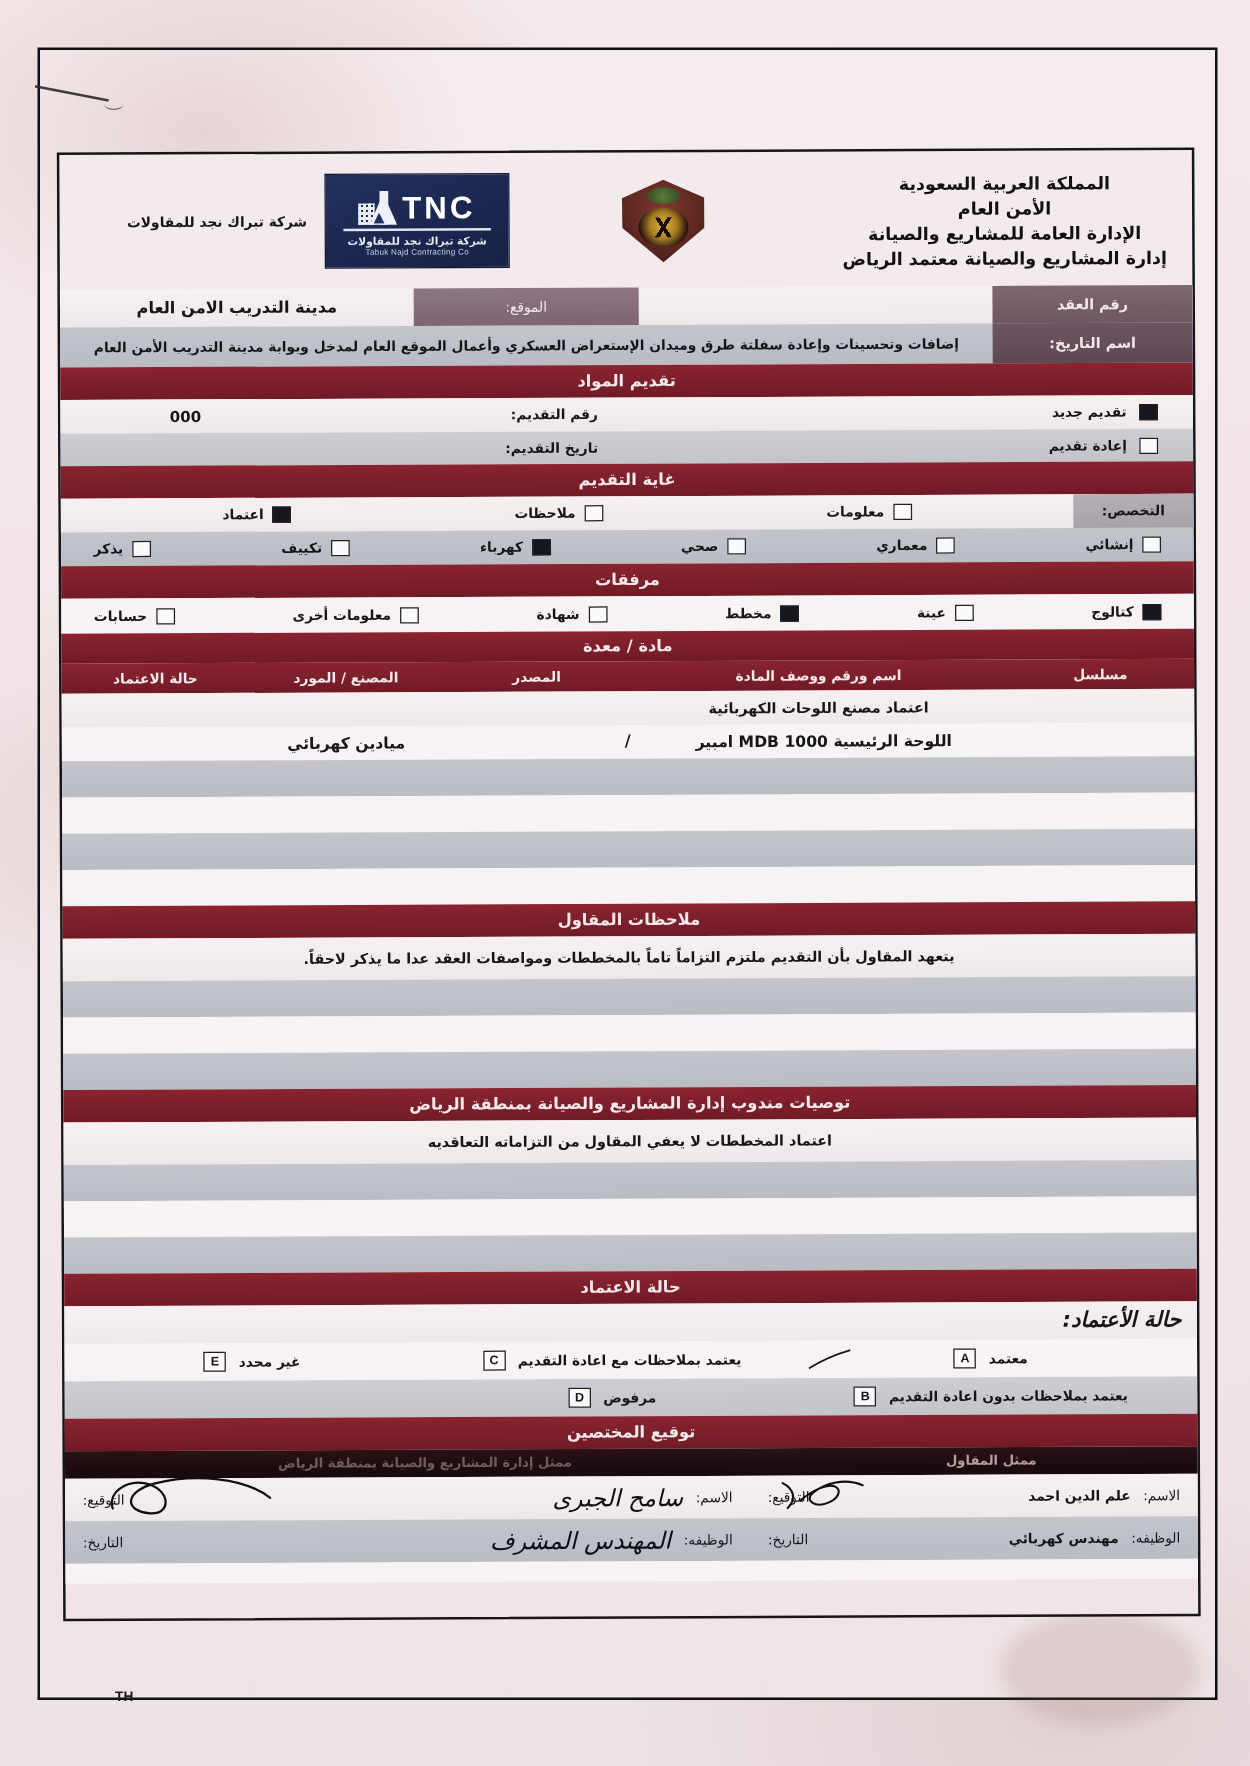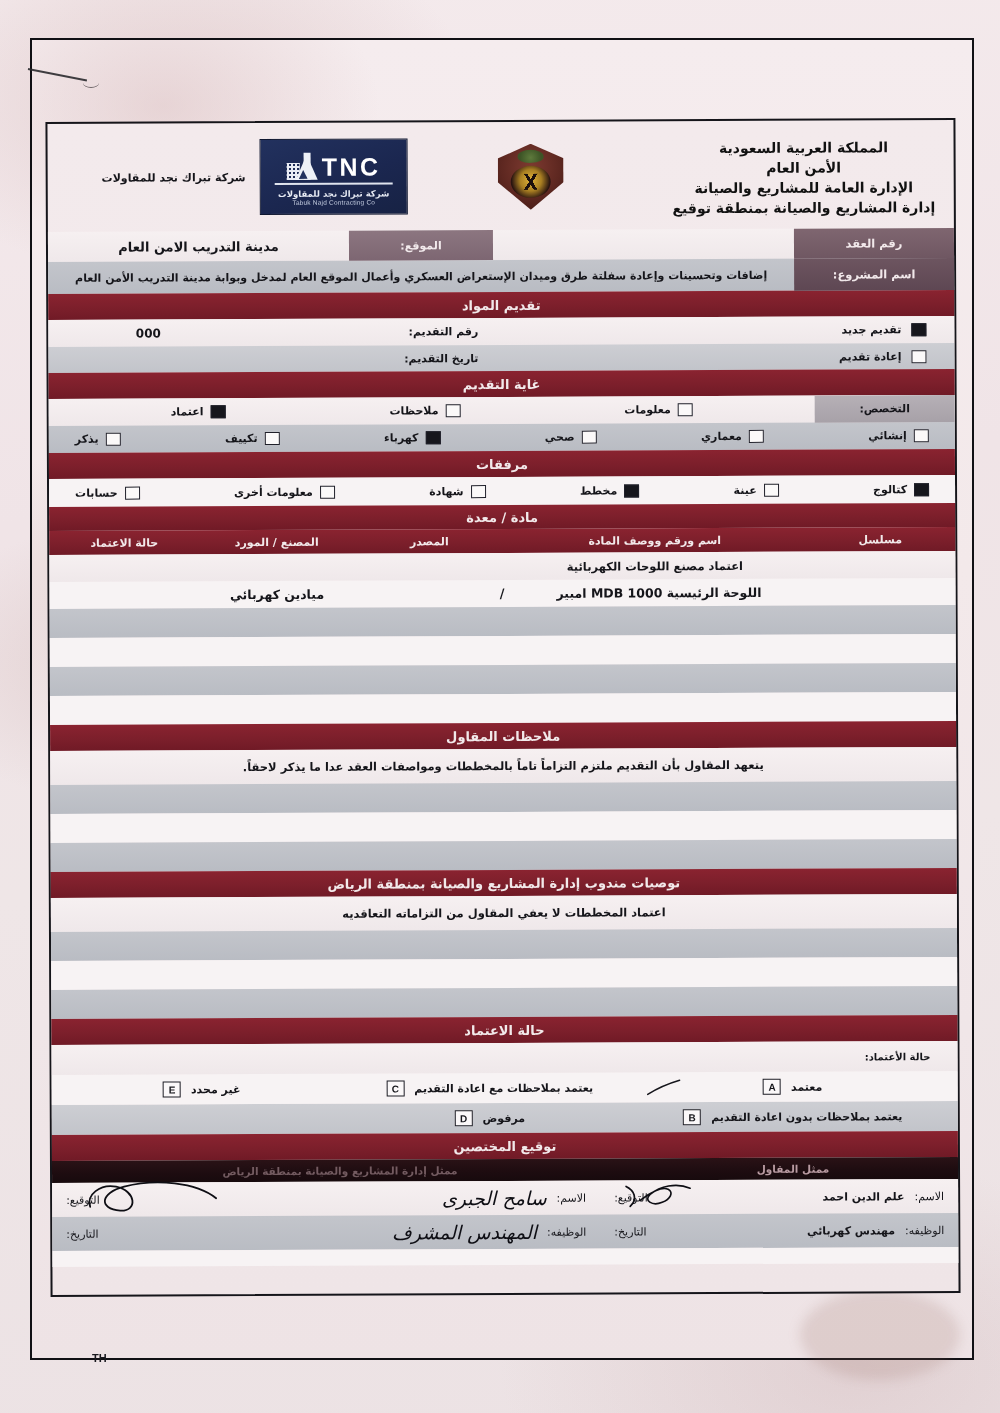--- a/index.html
+++ b/index.html
@@ -115,21 +115,21 @@
   #tnc-ar{color:#e6eaf3;font-size:8.5px;font-weight:bold;direction:rtl;}
   #tnc-en{color:#c4cde0;font-size:6.5px;letter-spacing:.2px;font-family:"Liberation Sans",sans-serif;}
   #tnc-caption{font-size:11px;font-weight:bold;color:#15151a;white-space:nowrap;}
 
   
   .kv-row{display:flex;height:30px;align-items:stretch;}
   .kv-label{width:160px;display:flex;align-items:center;justify-content:center;font-weight:bold;font-size:11.5px;}
   .kv-lab-dark{background:linear-gradient(180deg,#7f6670 0%,#6f5762 100%);color:#f1e8ea;}
   .kv-lab-dark2{background:linear-gradient(180deg,#6d5560 0%,#5e4753 100%);color:#f1e8ea;}
   .kv-val{flex:1;display:flex;align-items:center;justify-content:center;font-weight:bold;font-size:11px;}
-  .site-box{width:144px;display:flex;align-items:center;justify-content:center;font-weight:bold;
+  .site-box{width:180px;display:flex;align-items:center;justify-content:center;font-weight:normal;
             background:linear-gradient(180deg,#8c7680 0%,#7d6672 100%);color:#f2eaec;height:100%;}
   .site-name{flex:1;display:flex;align-items:center;justify-content:center;font-weight:bold;font-size:13px;}
 
   .sec-title{height:26px;font-size:13px;}
 
   .chk{
     display:inline-block;width:15px;height:13px;border:1.3px solid #20202a;
     background:#fbf9f9;vertical-align:middle;box-sizing:border-box;
   }
   .chk.on{background:#16161c;}
@@ -137,21 +137,21 @@
 
   .tbl-head{display:flex;height:24px;}
   .tbl-head > div{display:flex;align-items:center;justify-content:center;font-weight:bold;font-size:11px;}
   .c-seq{width:150px;} .c-desc{flex:1;} .c-src{width:150px;} .c-mfr{width:155px;} .c-stat{width:150px;}
   .tbl-row{display:flex;height:27px;}
   .tbl-row > div{display:flex;align-items:center;justify-content:center;font-size:11.5px;font-weight:bold;}
 
   .note-line{height:34px;display:flex;align-items:center;justify-content:center;font-size:11.5px;font-weight:bold;}
   .blank{height:29px;}
 
-  .status-label{width:120px;display:flex;align-items:center;justify-content:center;font-weight:bold;font-size:10px;}
+  .status-label{width:120px;display:flex;align-items:center;justify-content:center;font-weight:bold;font-size:17px;font-style:italic;}
   .opt-box{width:18px;height:16px;border:1.4px solid #1c1c24;background:#fbf8f9;
            display:flex;align-items:center;justify-content:center;font-size:10px;font-weight:bold;
            font-family:"Liberation Sans",sans-serif;color:#15151a;box-sizing:border-box;}
 
   .sig-dark{height:22px;background:linear-gradient(180deg,#2a1216 0%,#1d0c10 60%,#170a0d 100%);
             color:#b99ba2;display:flex;align-items:center;font-size:10.5px;font-weight:bold;}
   .sig-half{flex:1;display:flex;align-items:center;padding:0 14px;gap:10px;position:relative;}
 
   .ink{font-family:"DejaVu Serif",serif;font-style:italic;color:#0e0e14;font-size:19px;}
   svg.scribble{position:absolute;pointer-events:none;}
@@ -174,21 +174,21 @@
   <div class="smudge" style="left:70px;top:640px;width:60px;height:90px;"></div>
   <div class="smudge" style="left:800px;top:1290px;width:160px;height:90px;"></div>
 
   <div id="form-sheet">
 
     <div id="hdr">
       <div id="hdr-right">
         <div>المملكة العربية السعودية</div>
         <div>الأمن العام</div>
         <div>الإدارة العامة للمشاريع والصيانة</div>
-        <div>إدارة المشاريع والصيانة بمنطقة توقيع</div>
+        <div>إدارة المشاريع والصيانة معتمد الرياض</div>
       </div>
 
       <div id="hdr-mid">
         <div class="emblem">
           <div class="shield"></div>
             <div class="palm"></div>
             <div class="disc"></div>
             <div class="swords"></div>
         </div>
       </div>
@@ -213,21 +213,21 @@
     </div>
 
     <div class="kv-row rowlight">
       <div class="kv-label kv-lab-dark">رقم العقد</div>
       <div class="kv-val"></div>
       <div class="site-box">الموقع:</div>
       <div class="site-name">مدينة التدريب الامن العام</div>
     </div>
 
     <div class="kv-row rowgray" style="height:32px;">
-      <div class="kv-label kv-lab-dark2">اسم المشروع:</div>
+      <div class="kv-label kv-lab-dark2">اسم التاريخ:</div>
       <div class="kv-val" style="font-size:11px;padding:0 10px;">إضافات وتحسينات وإعادة سفلتة طرق وميدان الإستعراض العسكري وأعمال الموقع العام لمدخل وبوابة مدينة التدريب الأمن العام</div>
     </div>
 
     <div class="band maroon sec-title">تقديم المواد</div>
 
     <div class="kv-row rowlight" style="height:27px;">
       <div style="width:300px;display:flex;align-items:center;gap:10px;padding-right:28px;">
         <span class="chk on"></span>
         <span style="font-weight:bold;">تقديم جديد</span>
       </div>
@@ -242,21 +242,21 @@
         <span style="font-weight:bold;">إعادة تقديم</span>
       </div>
       <div style="flex:1;"></div>
       <div style="width:230px;display:flex;align-items:center;justify-content:flex-start;font-weight:bold;">تاريخ التقديم:</div>
       <div style="width:200px;"></div>
     </div>
 
     <div class="band maroon sec-title">غاية التقديم</div>
 
     <div class="kv-row rowlight" style="height:27px;">
-      <div style="width:140px;display:flex;align-items:center;justify-content:center;font-weight:bold;
+      <div style="width:96px;display:flex;align-items:center;justify-content:center;font-weight:bold;
                   background:linear-gradient(180deg,#b6b0b6 0%,#a7a1a8 100%);">التخصص:</div>
       <div style="flex:1;display:flex;align-items:center;justify-content:space-around;padding:0 40px;">
         <div class="chk-item">
           <span class="chk"></span>
           <span>معلومات</span>
         </div>
         <div class="chk-item">
           <span class="chk"></span>
           <span>ملاحظات</span>
         </div>

